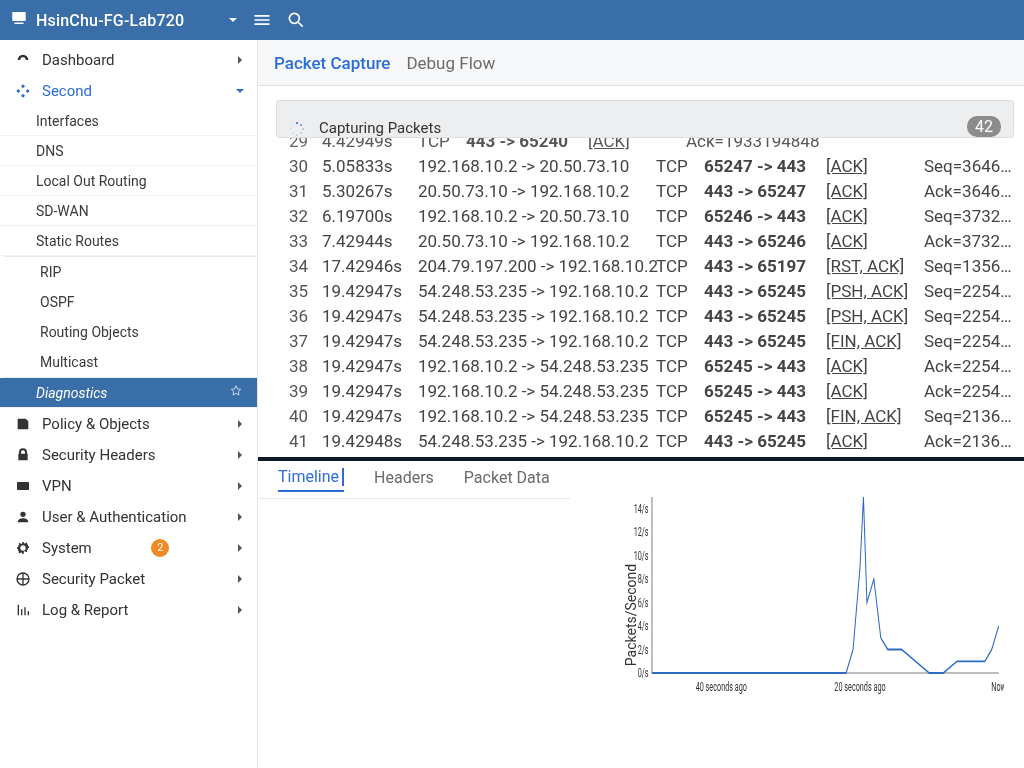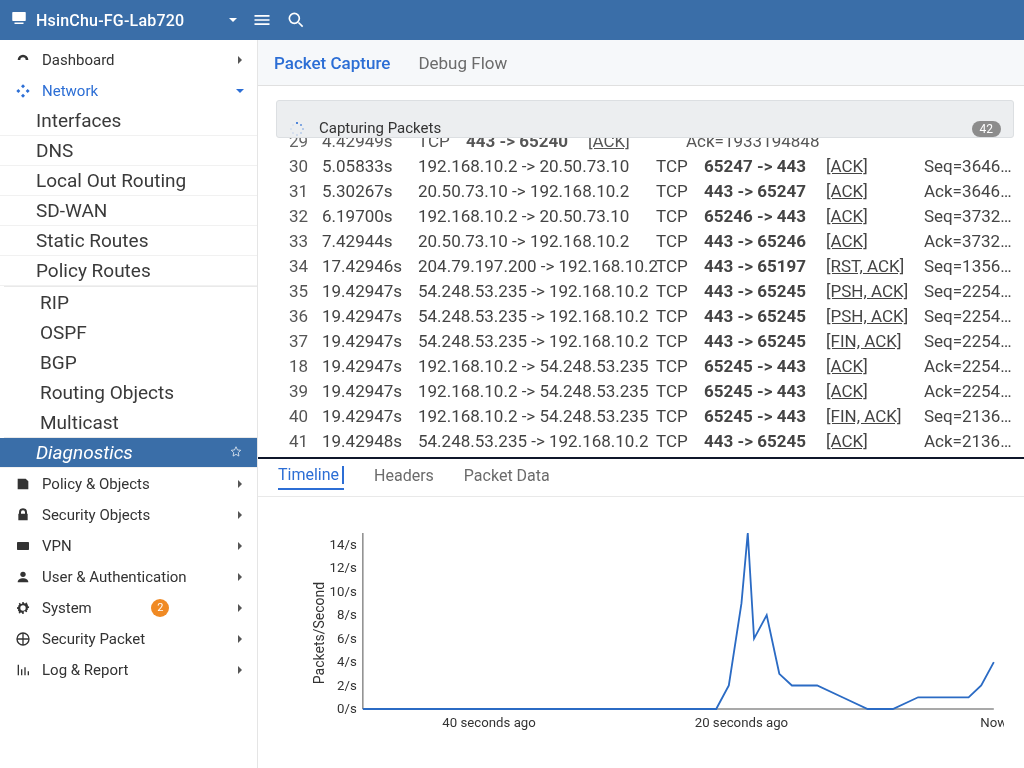--- a/index.html
+++ b/index.html
@@ -22,54 +22,54 @@
 
 
 .nav-item { display: flex; align-items: center; height: 31px; padding: 0 12px 0 14px; font-size: 15px; color: #333; cursor: pointer; gap: 10px; position: relative; }
 .nav-item .icon { width: 18px; display:flex; justify-content:center; }
 .nav-item .icon svg { width: 16px; height: 16px; fill: #333; }
 .nav-item.active { color: #2c6ed5; }
 .nav-item.active .icon svg { fill: #2c6ed5; }
 .nav-item .arrow { margin-left: auto; }
 .nav-item .arrow svg { width: 10px; height: 10px; fill: #555; }
 .nav-item.active .arrow svg { fill: #2c6ed5; }
-.sub-item { height: 30px; padding-left: 36px; display:flex; align-items:center; font-size: 19px; color: #3a3a3a; cursor: pointer; border-bottom: 1px solid #f1f1f1;}
+.sub-item { height: 30px; padding-left: 36px; display:flex; align-items:center; font-size: 14px; color: #3a3a3a; cursor: pointer; border-bottom: 1px solid #f1f1f1;}
 .sub-item:last-child { border-bottom: none; }
 .sub-item.selected { background: #3a6ea8; color: #fff; position:relative;font-style:italic; }
 .sub-item.selected .star { position:absolute; right:14px; }
 .sub-item.selected .star svg { width:14px; height:14px; fill:none; stroke:#fff; stroke-width:1.2; }
 .subgroup { border-top: 1px solid #e9e9e9; border-bottom: 1px solid #e9e9e9; margin-left:4px; }
 .subgroup .sub-item { border-bottom:none; }
 .badge-orange { background: #f08a24; color: #fff; font-size: 11px; border-radius: 50%; width: 18px; height: 18px; display:inline-flex; align-items:center; justify-content:center; margin-left:auto; margin-right:6px; }
 
 
-.content-tabs { height: 46px; border-bottom: 1px solid #e0e0e0; display:flex; align-items:flex-end; padding: 0 16px; gap: 28px; background: #f6f8fa; }
+.content-tabs { height: 46px; border-bottom: 1px solid #e0e0e0; display:flex; align-items:flex-end; padding: 0 16px; gap: 16px; background: #f6f8fa; }
 .content-tab { font-size: 17px; padding-bottom: 12px; color: #6b6b6b; cursor:pointer; }
 .content-tab.active { color: #2c6ed5; font-weight:500; }
 
 
 .cap-header { height: 38px; margin: 14px 10px 0 18px; background: #eceef0; border: 1px solid #dcdfe2; border-radius: 3px; display:flex; align-items:flex-end; padding: 0 12px; font-size: 15px; color: #333; gap: 14px; }
-.cap-header .count-pill { margin-left:auto; background:#8c8c8c; color:#fff; font-size:12px; border-radius: 10px; padding: 1px 8px; }
+.cap-header .count-pill { margin-left:auto; background:#8c8c8c; color:#fff; font-size:16px; border-radius: 10px; padding: 1px 8px; }
 .spinner { width:16px; height:16px; }
 .spinner svg { width:16px; height:16px; }
 
 
 .packet-list { margin: 0 10px 0 18px; font-family: inherit; font-size: 17px; color:#444; overflow: hidden; position: relative; }
 .packet-row { display:flex; gap: 14px; height: 25px; align-items:center; white-space: nowrap; padding-left:4px;}
 .packet-row .num { width: 28px; text-align:right; color:#555; }
 .packet-row .time { width: 82px; }
 .packet-row .addr { width: 224px; }
 .packet-row .proto { width: 34px; }
 .packet-row .ports { width: 108px; font-weight: bold; }
 .packet-row .flags { width: 84px; text-decoration: underline; }
 .packet-row .info { flex:1; overflow:hidden; text-overflow:ellipsis; }
 .packet-row.cut { opacity: .9; margin-top:-10px; }
 
 
-.lower { border-top: 2px solid #0f172a; margin-top: 4px; flex:1; display:flex; flex-direction:column; }
+.lower { border-top: 4px solid #0f172a; margin-top: 4px; flex:1; display:flex; flex-direction:row; }
 .lower-tabs { height: 38px; display:flex; align-items:center; gap: 30px; padding: 0 20px; border-bottom: 1px solid #e9e9e9; }
 .lower-tab { font-size: 16px; color:#6b6b6b; cursor:pointer; padding-bottom:4px;}
 .lower-tab.active { color: #2c6ed5; border-bottom:2px solid #2c6ed5; }
 .lower-tab .cursor-bar { display:inline-block; width:2px; height:18px; background:#2c6ed5; vertical-align:middle; margin-left:3px; }
 
 .chart-area { flex:1; position:relative; padding: 28px 20px 6px 54px; }
 .ylabel { position:absolute; left:10px; top:50%; transform: translateY(-50%) rotate(-90deg); transform-origin: center; font-size: 14px; color:#333; }
 .chart-svg { width: 100%; height: 210px; }
 .ytick { font-size: 13px; fill:#333; text-anchor:end; }
 .xtick { font-size: 13px; fill:#333; text-anchor:middle; }
@@ -121,52 +121,46 @@
       <span class="arrow"><svg viewBox="0 0 10 10">
             <path d="M3 1l4 4-4 4z"></path>
           </svg></span>
     </div>
     <div class="nav-item active">
       <span class="icon">
           <svg viewBox="0 0 24 24">
             <path d="M12 2l3 3-3 3-3-3zM2 12l3-3 3 3-3 3zM16 12l3-3 3 3-3 3zM12 16l3 3-3 3-3-3z"></path>
           </svg>
         </span>
-      <span>Network</span>
+      <span>Second</span>
       <span class="arrow"><svg viewBox="0 0 10 10">
             <path d="M1 3l4 4 4-4z"></path>
           </svg></span>
     </div>
     <div class="sub-item">
         <span>Interfaces</span>
       </div>
     <div class="sub-item">
         <span>DNS</span>
       </div>
     <div class="sub-item">
         <span>Local Out Routing</span>
       </div>
     <div class="sub-item">
         <span>SD-WAN</span>
       </div>
     <div class="sub-item">
         <span>Static Routes</span>
-      </div>
-    <div class="sub-item">
-        <span>Policy Routes</span>
       </div>
     <div class="subgroup">
       <div class="sub-item">
           <span>RIP</span>
         </div>
       <div class="sub-item">
           <span>OSPF</span>
-        </div>
-      <div class="sub-item">
-          <span>BGP</span>
         </div>
       <div class="sub-item">
           <span>Routing Objects</span>
         </div>
       <div class="sub-item">
           <span>Multicast</span>
         </div>
     </div>
     <div class="sub-item selected">
       <span>Diagnostics</span>
@@ -185,21 +179,21 @@
       <span class="arrow"><svg viewBox="0 0 10 10">
             <path d="M3 1l4 4-4 4z"></path>
           </svg></span>
     </div>
     <div class="nav-item">
       <span class="icon">
           <svg viewBox="0 0 24 24">
             <path d="M6 10V8a6 6 0 1112 0v2h1v10H5V10zm3 0h6V8a3 3 0 00-6 0z"></path>
           </svg>
         </span>
-      <span>Security Objects</span>
+      <span>Security Headers</span>
       <span class="arrow"><svg viewBox="0 0 10 10">
             <path d="M3 1l4 4-4 4z"></path>
           </svg></span>
     </div>
     <div class="nav-item">
       <span class="icon">
           <svg viewBox="0 0 24 24">
             <rect x="3" y="6" width="18" height="12" rx="1"></rect>
           </svg>
         </span>
@@ -358,21 +352,21 @@
         <div class="packet-row">
           <span class="num">37</span>
           <span class="time">19.42947s</span>
           <span class="addr">54.248.53.235 -&gt; 192.168.10.2</span>
           <span class="proto">TCP</span>
           <span class="ports">443 -&gt; 65245</span>
           <span class="flags">[FIN, ACK]</span>
           <span class="info">Seq=225499168…</span>
         </div>
         <div class="packet-row">
-          <span class="num">18</span>
+          <span class="num">38</span>
           <span class="time">19.42947s</span>
           <span class="addr">192.168.10.2 -&gt; 54.248.53.235</span>
           <span class="proto">TCP</span>
           <span class="ports">65245 -&gt; 443</span>
           <span class="flags">[ACK]</span>
           <span class="info">Ack=2254991685</span>
         </div>
         <div class="packet-row">
           <span class="num">39</span>
           <span class="time">19.42947s</span>

